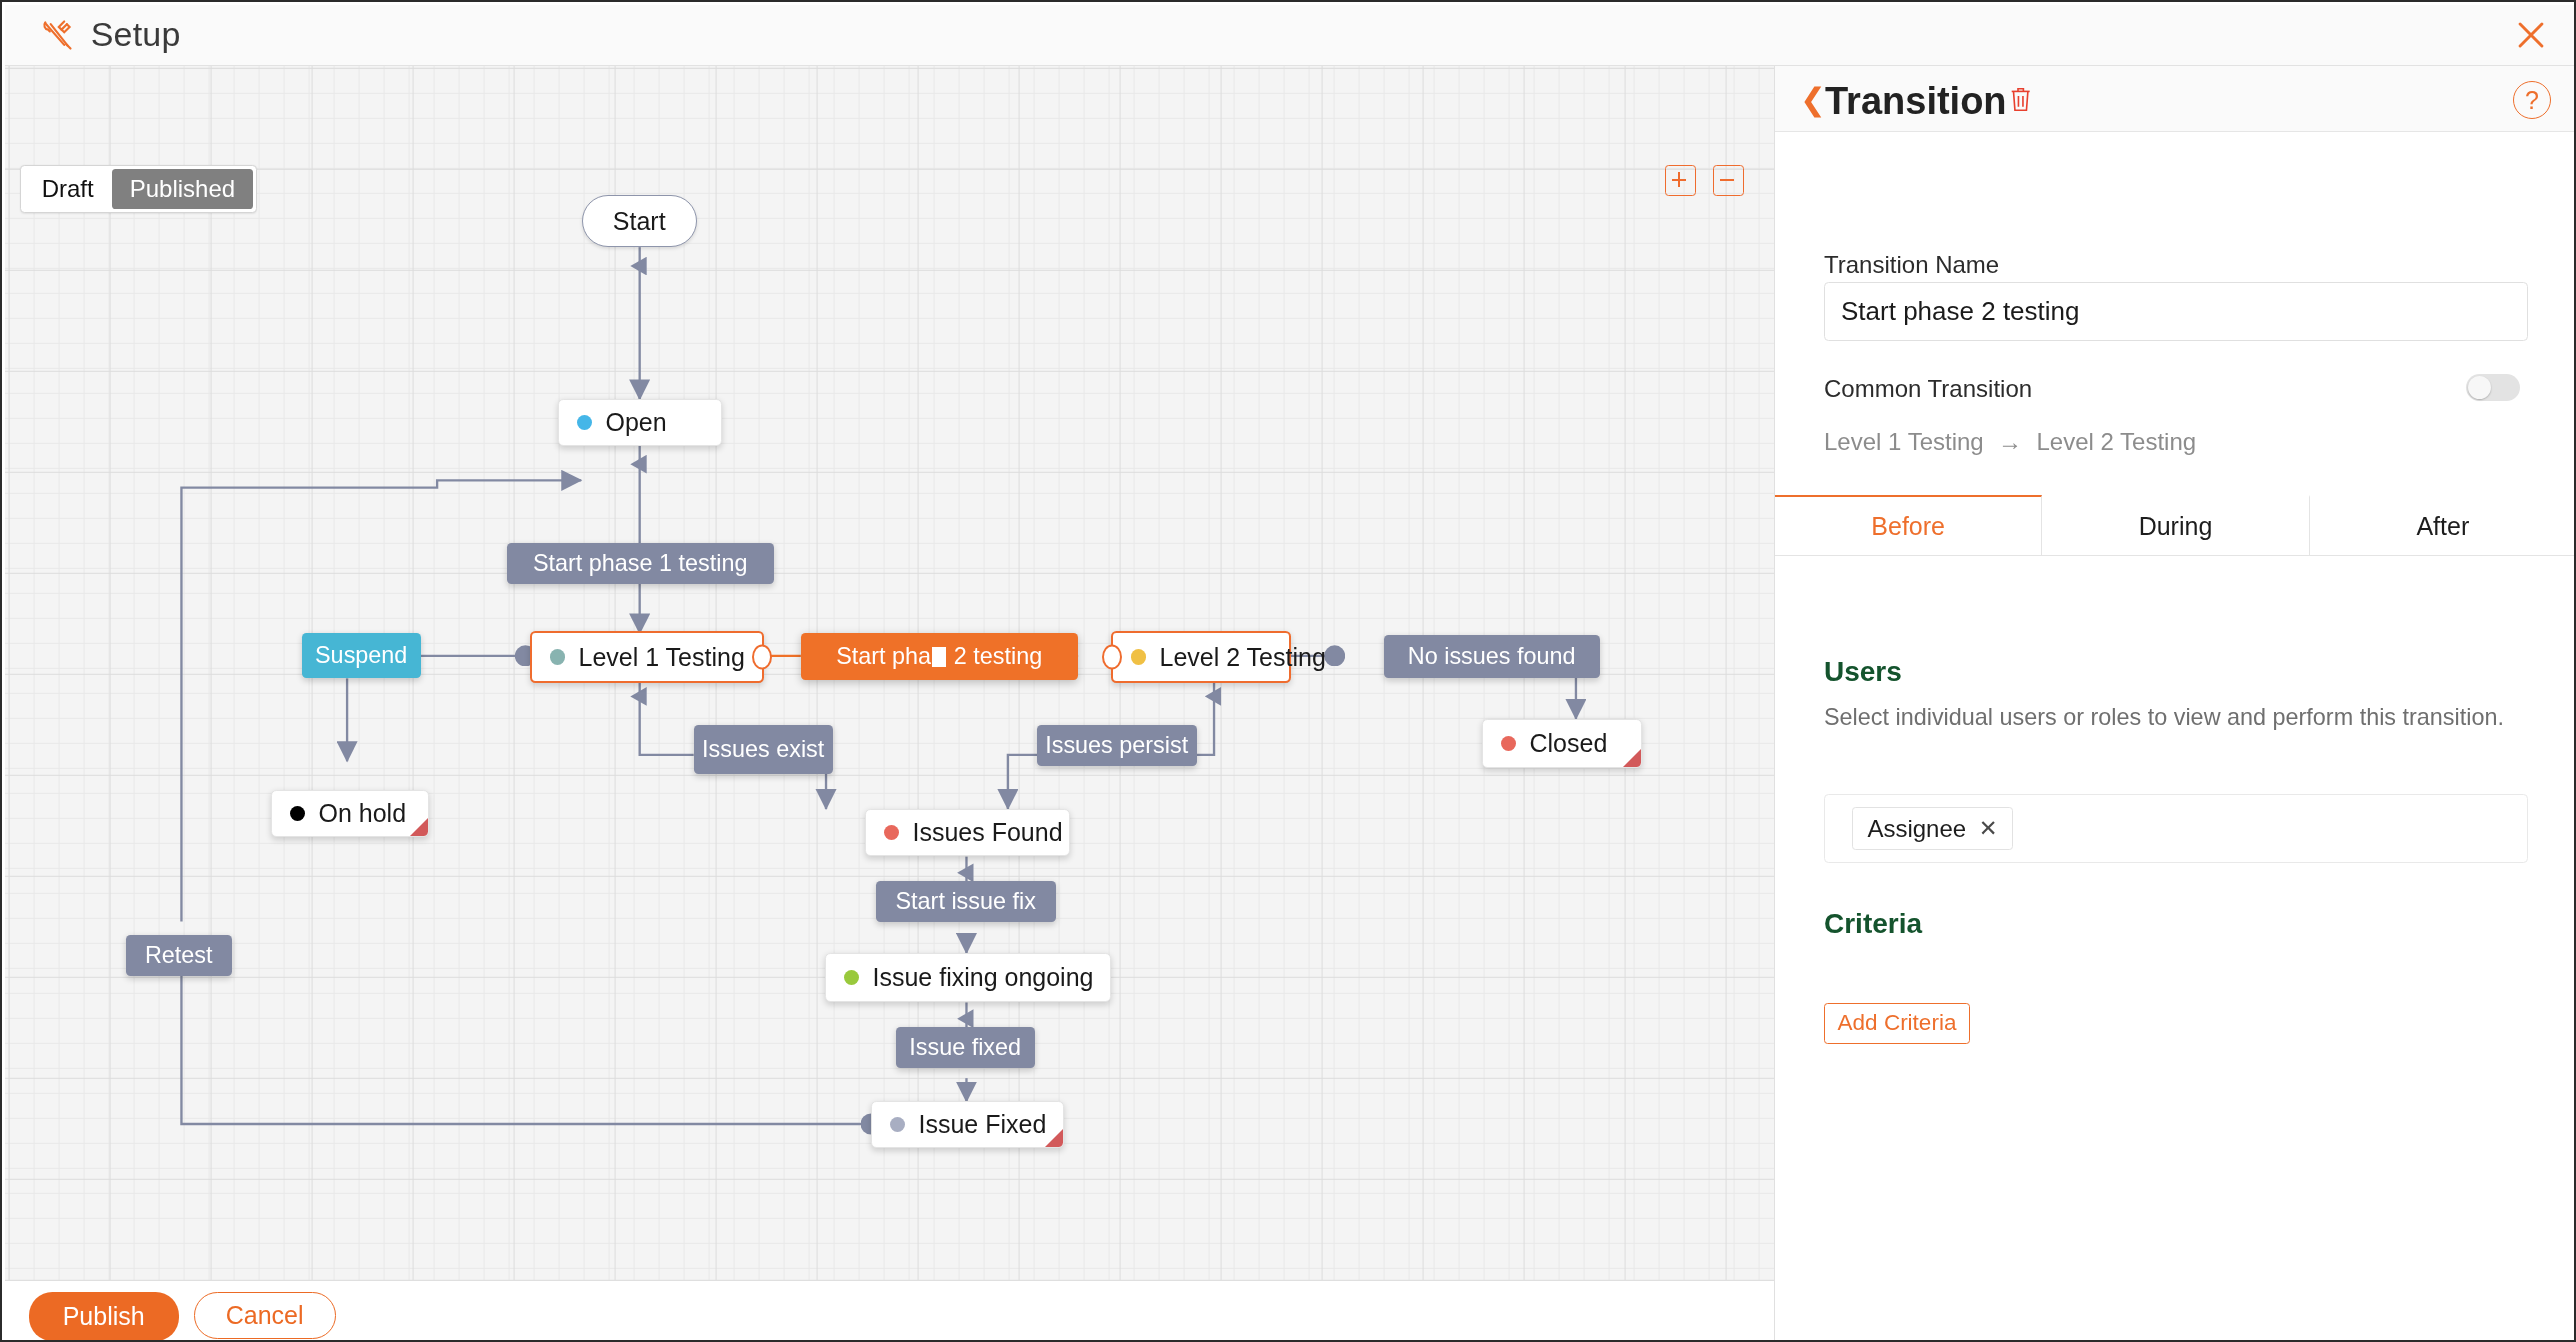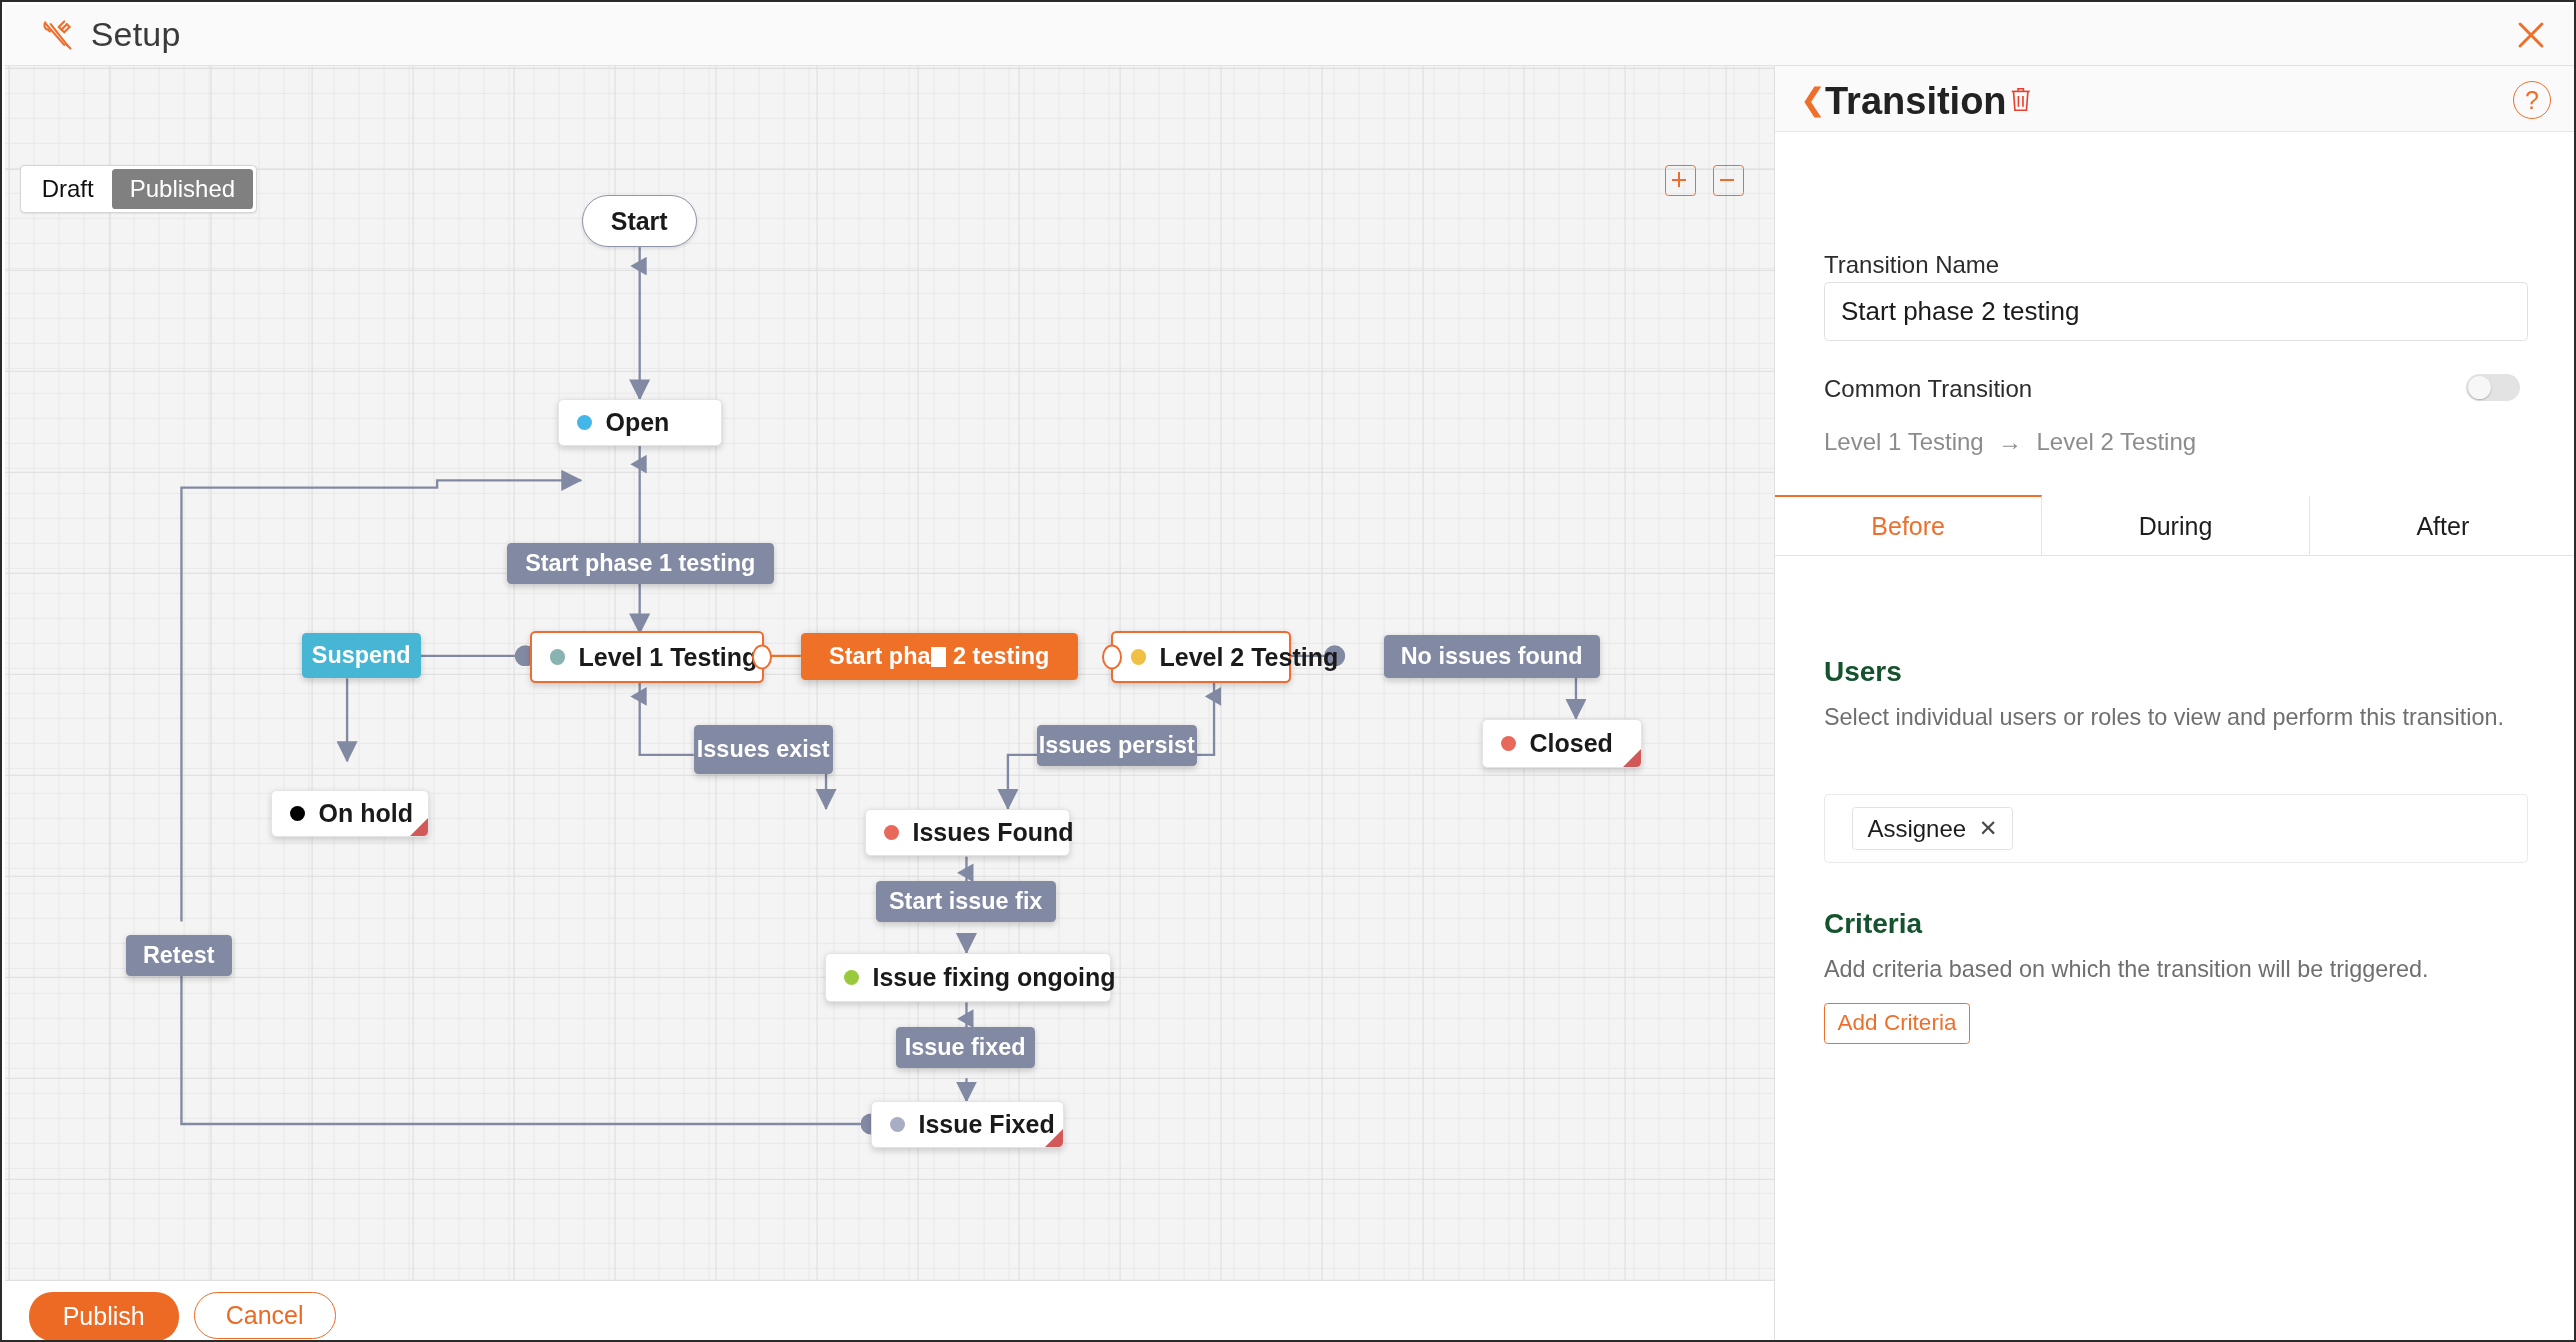--- a/index.html
+++ b/index.html
@@ -91,21 +91,21 @@
   .zoom-btn::before, .zoom-btn::after {
     content: ""; position: absolute; background: #ef6c2e;
   }
   #zoom-in { left: 1660px; }
   #zoom-out { left: 1708px; }
   #zoom-in::before  { left: 6.3px;  top: 12.6px; width: 14.4px; height: 2.7px; }
   #zoom-in::after   { left: 12px; top: 6.3px;  width: 2.7px;  height: 14.4px; }
   #zoom-out::before { left: 6.3px;  top: 12.6px; width: 14.4px; height: 2.7px; }
 
   
-  #graph { position: absolute; left: 0; top: 0; width: 1769px; height: 1214px; font-weight: bold; }
+  #graph { position: absolute; left: 0; top: 0; width: 1769px; height: 1214px; }
   #edges { position: absolute; left: 0; top: 0; width: 1769px; height: 1214px; }
 
   .node {
     position: absolute;
     background: #ffffff;
     border: 0.9px solid #e4e4e4;
     border-radius: 5.4px;
     box-shadow: 0 2.7px 6.3px rgba(0,0,0,.16);
     display: flex; align-items: center;
     font-size: 25px; color: #1a1a1a;
@@ -531,18 +531,17 @@
     <div class="sec-title" id="users-title">Users</div>
     <div class="sec-desc" id="users-desc">Select individual users or roles to view and perform this transition.</div>
     <div id="users-box">
       <span class="chip">
         <span>Assignee</span>
         <span class="x">✕</span>
       </span>
     </div>
 
     <div class="sec-title" id="criteria-title">Criteria</div>
-    <div class="sec-desc" id="criteria-desc">Add criteria based on which the transition will be triggered.</div>
     <button id="btn-add-criteria">Add Criteria</button>
 
   </div>
 </div>
 
 
 </body></html>

